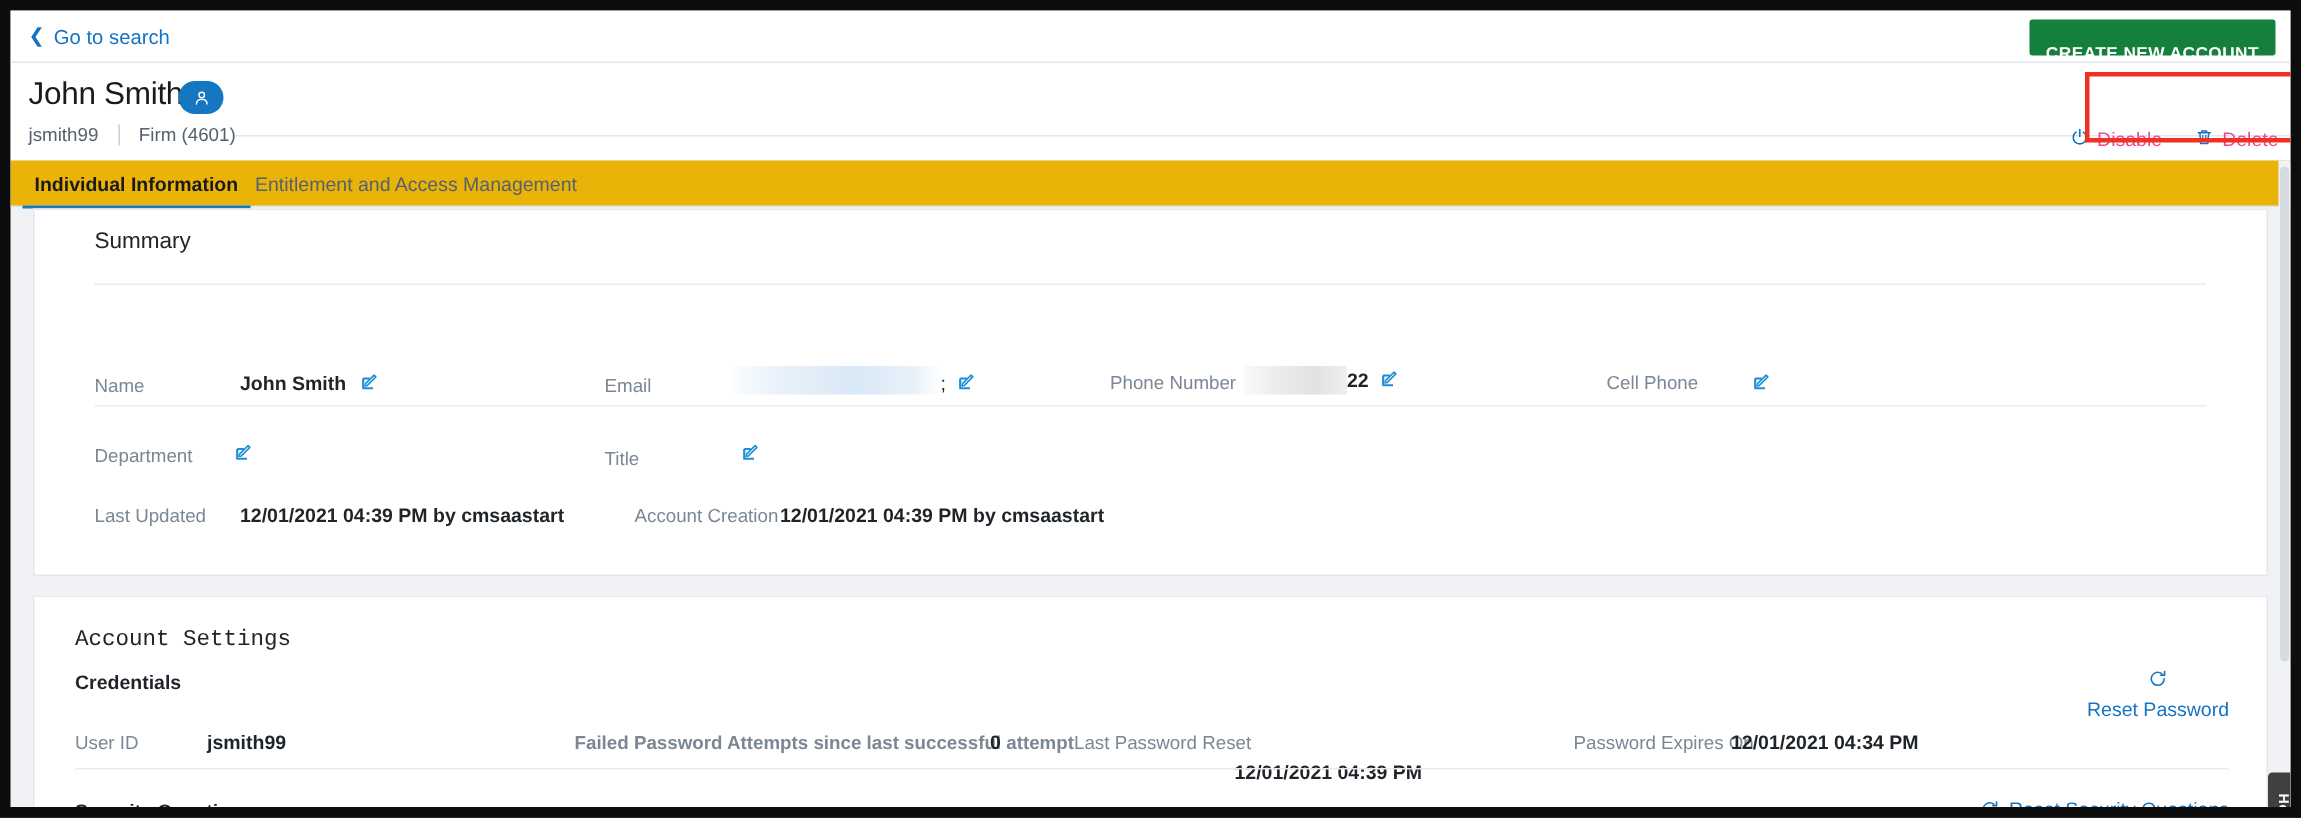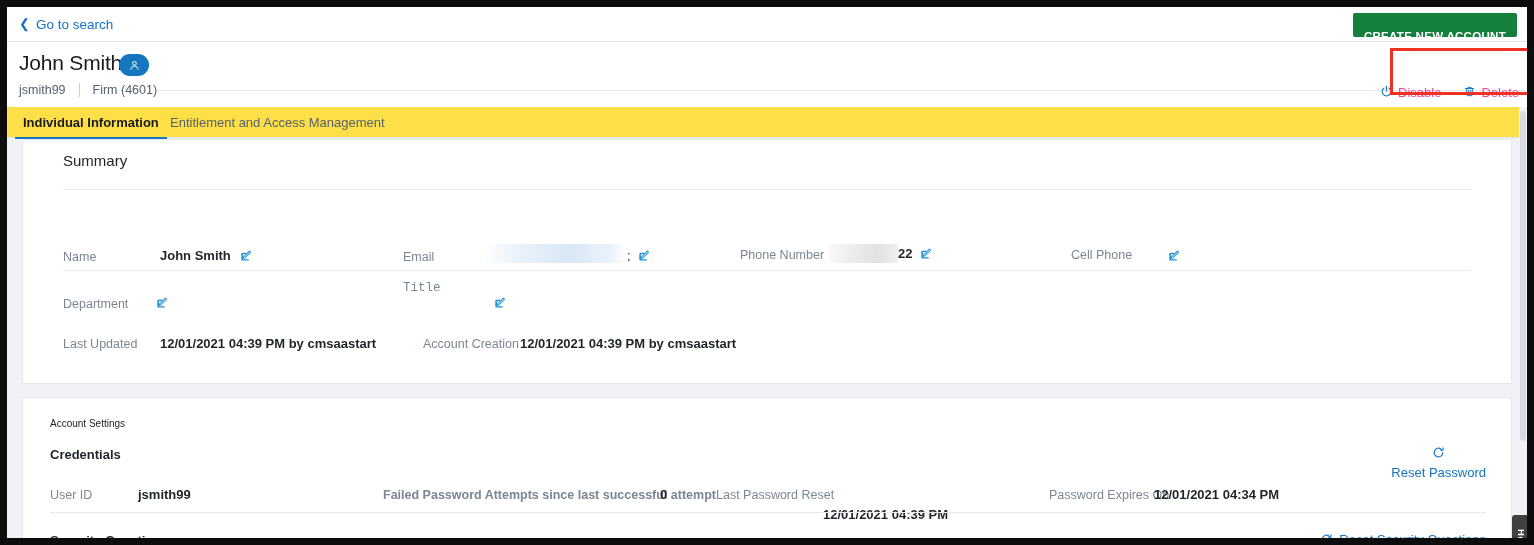--- a/index.html
+++ b/index.html
@@ -103,21 +103,21 @@
     left: 1383px; top: 41px;
     width: 144px; height: 47px;
     border: 3px solid #ef3124;
     pointer-events: none;
   }
 
   
   #tabs {
     position: absolute; left: 0; top: 100px;
     width: 1520px; height: 31px;
-    background: #fde047;
+    background: #eab308;
     border-bottom: 1px solid #dfe3e8;
   }
   .tab {
     position: absolute; top: 0; height: 31px;
     display: flex; align-items: center;
     font-size: 13px; cursor: pointer;
     padding: 0 8px;
   }
   #tab-0 { left: 8px; color: #1a1a1a; font-weight: bold; }
   #tab-0::after {
@@ -168,21 +168,21 @@
   .redact-blue {
     position: absolute;
     background: linear-gradient(90deg,#fdfefe 0%, #eaf2fa 22%, #d9e8f6 60%, #e9f2fa 88%, #ffffff 100%);
   }
   .redact-gray {
     position: absolute;
     background: linear-gradient(90deg,#fafafa 0%, #ededed 30%, #e2e2e2 70%, #efefef 100%);
   }
 
   
-  #acct-title { position: absolute; left: 27px; top: 20px; font-size: 10px; color: #21242a; }
+  #acct-title { position: absolute; left: 27px; top: 20px; font-size: 15px; color: #21242a; font-family: Liberation Mono, monospace; }
   #cred-title { position: absolute; left: 27px; top: 49px; font-size: 13px; color: #1f2429; font-weight: bold; }
   #secq-title { position: absolute; left: 27px; top: 135px; font-size: 13px; color: #1f2429; font-weight: bold; }
   #acct-rule {
     position: absolute; left: 27px; right: 25px; top: 114px;
     height: 1px; background: #e8eaed;
   }
   .reset-link {
     position: absolute;
     display: flex; align-items: center; gap: 6px;
     color: #1473c4; font-size: 13px; cursor: pointer;
@@ -327,21 +327,21 @@
       <div class="fld-label" style="left:40px;  top:157px;">Department</div>
       <span class="edit-icon" style="left:133px; top:155px;">
         <svg width="13" height="13" viewBox="0 0 24 24">
           <path d="M4 8v12h12" fill="none" stroke="#1b8fd6" stroke-width="2.2"></path>
           <path d="M4 8h8M4 20V8" fill="none" stroke="#1b8fd6" stroke-width="2.2"></path>
           <path d="M9 16.5L19.5 6l-2.2-2.2L6.8 14.3l-.6 2.9z" fill="#ffffff" stroke="#1b8fd6" stroke-width="1.9" stroke-linejoin="round"></path>
         </svg>
       </span>
       <div class="fld-value" style="left:152px; top:157px;"></div>
 
-      <div class="fld-label" style="left:380px; top:141px;font-family:Liberation Mono, monospace;">Title</div>
+      <div class="fld-label" style="left:380px; top:159px;">Title</div>
       <span class="edit-icon" style="left:471px; top:155px;">
         <svg width="13" height="13" viewBox="0 0 24 24">
           <path d="M4 8v12h12" fill="none" stroke="#1b8fd6" stroke-width="2.2"></path>
           <path d="M4 8h8M4 20V8" fill="none" stroke="#1b8fd6" stroke-width="2.2"></path>
           <path d="M9 16.5L19.5 6l-2.2-2.2L6.8 14.3l-.6 2.9z" fill="#ffffff" stroke="#1b8fd6" stroke-width="1.9" stroke-linejoin="round"></path>
         </svg>
       </span>
       <div class="fld-value" style="left:492px; top:157px;"></div>
 
       <div id="summary-rule2"></div>

